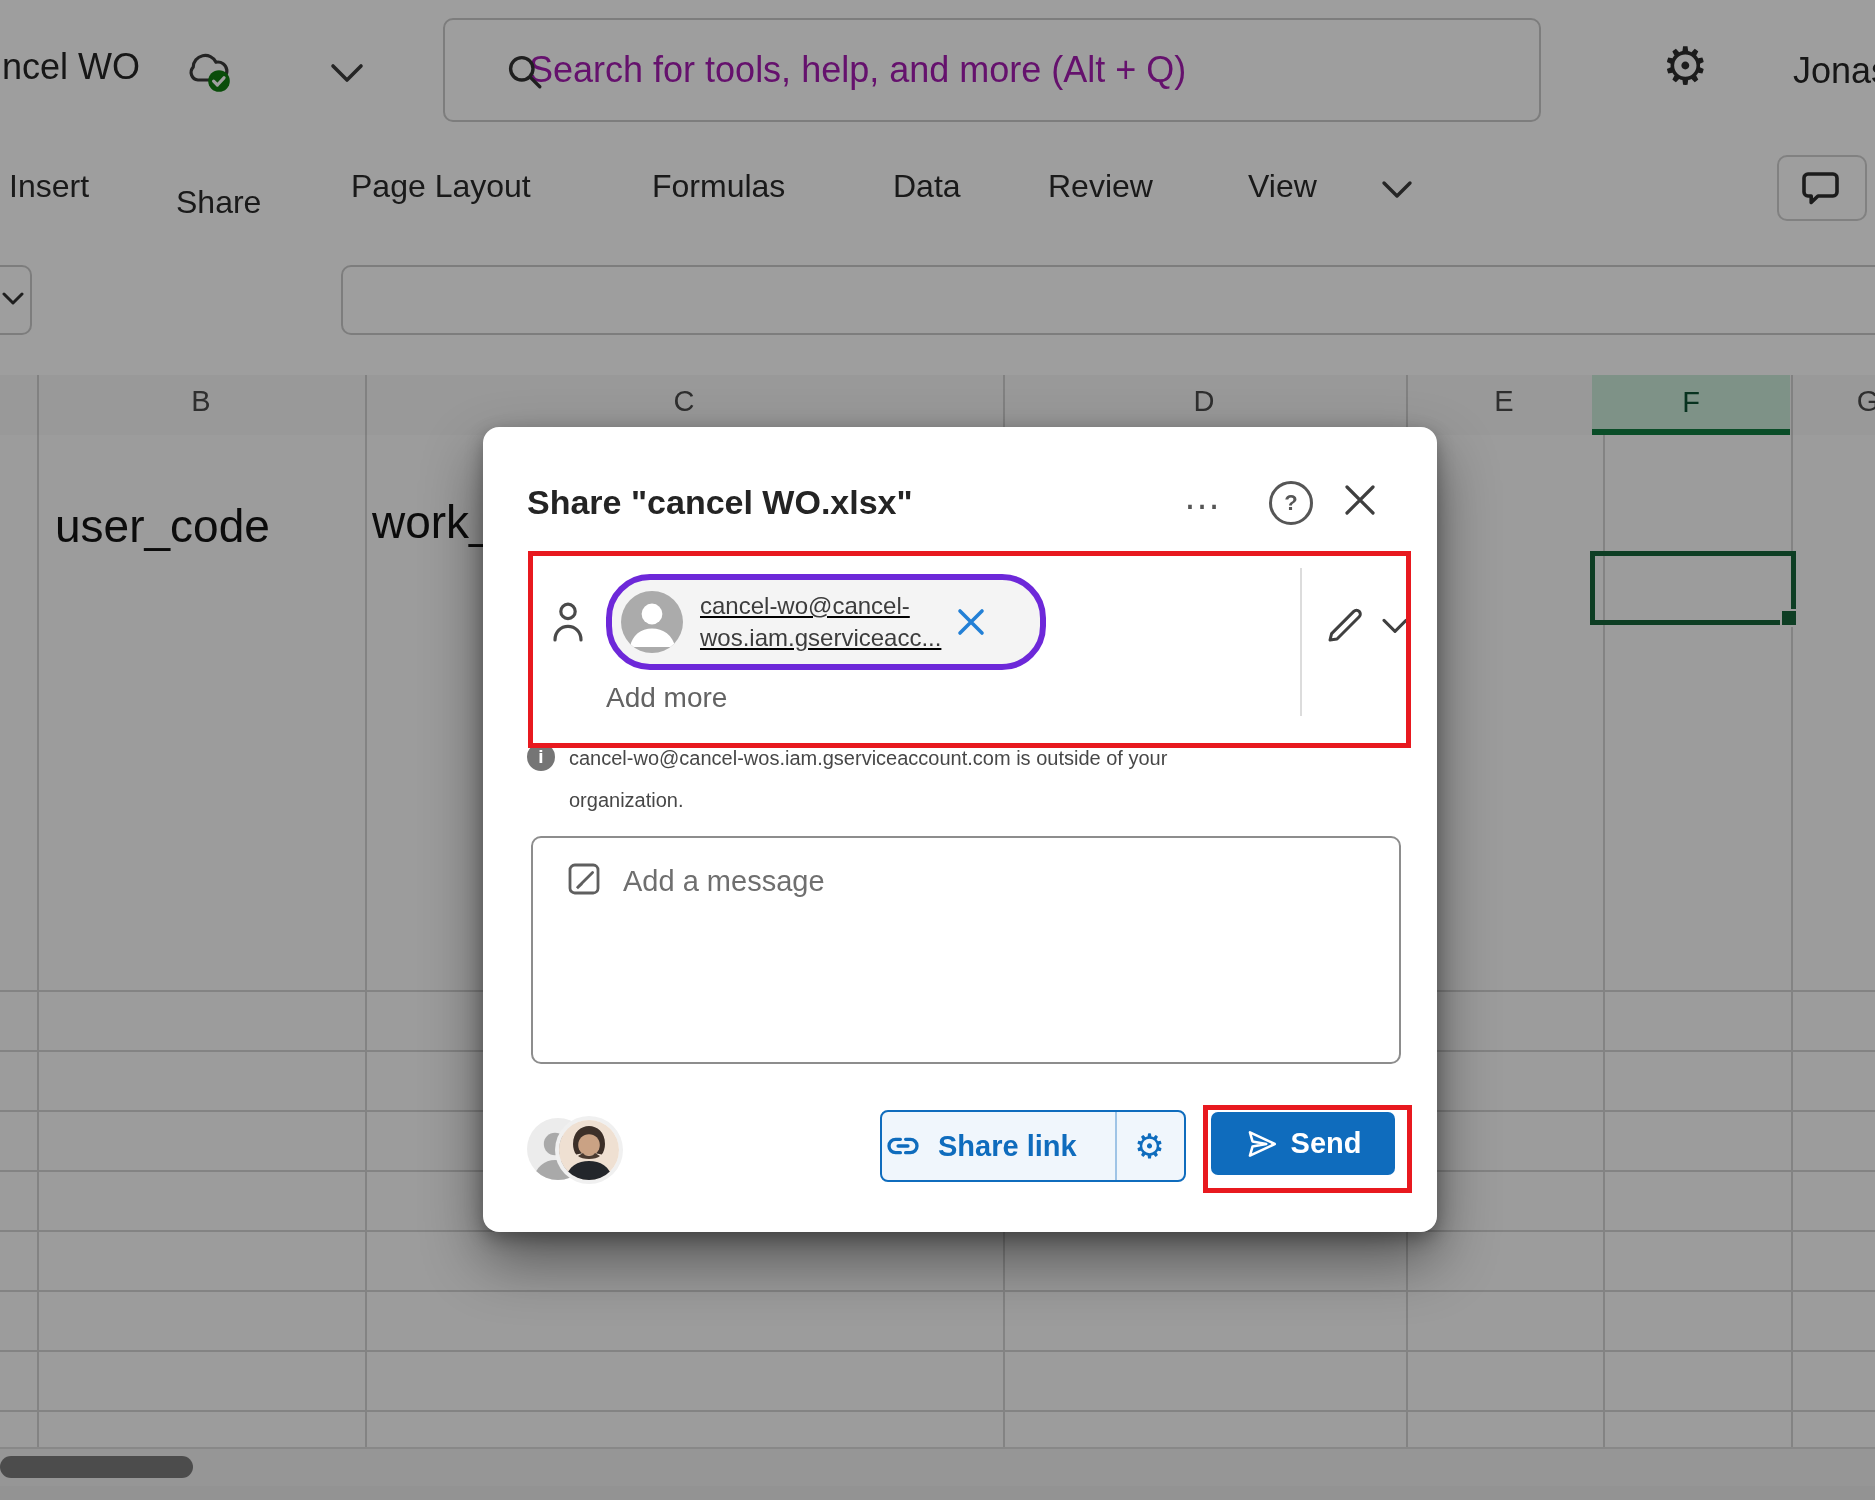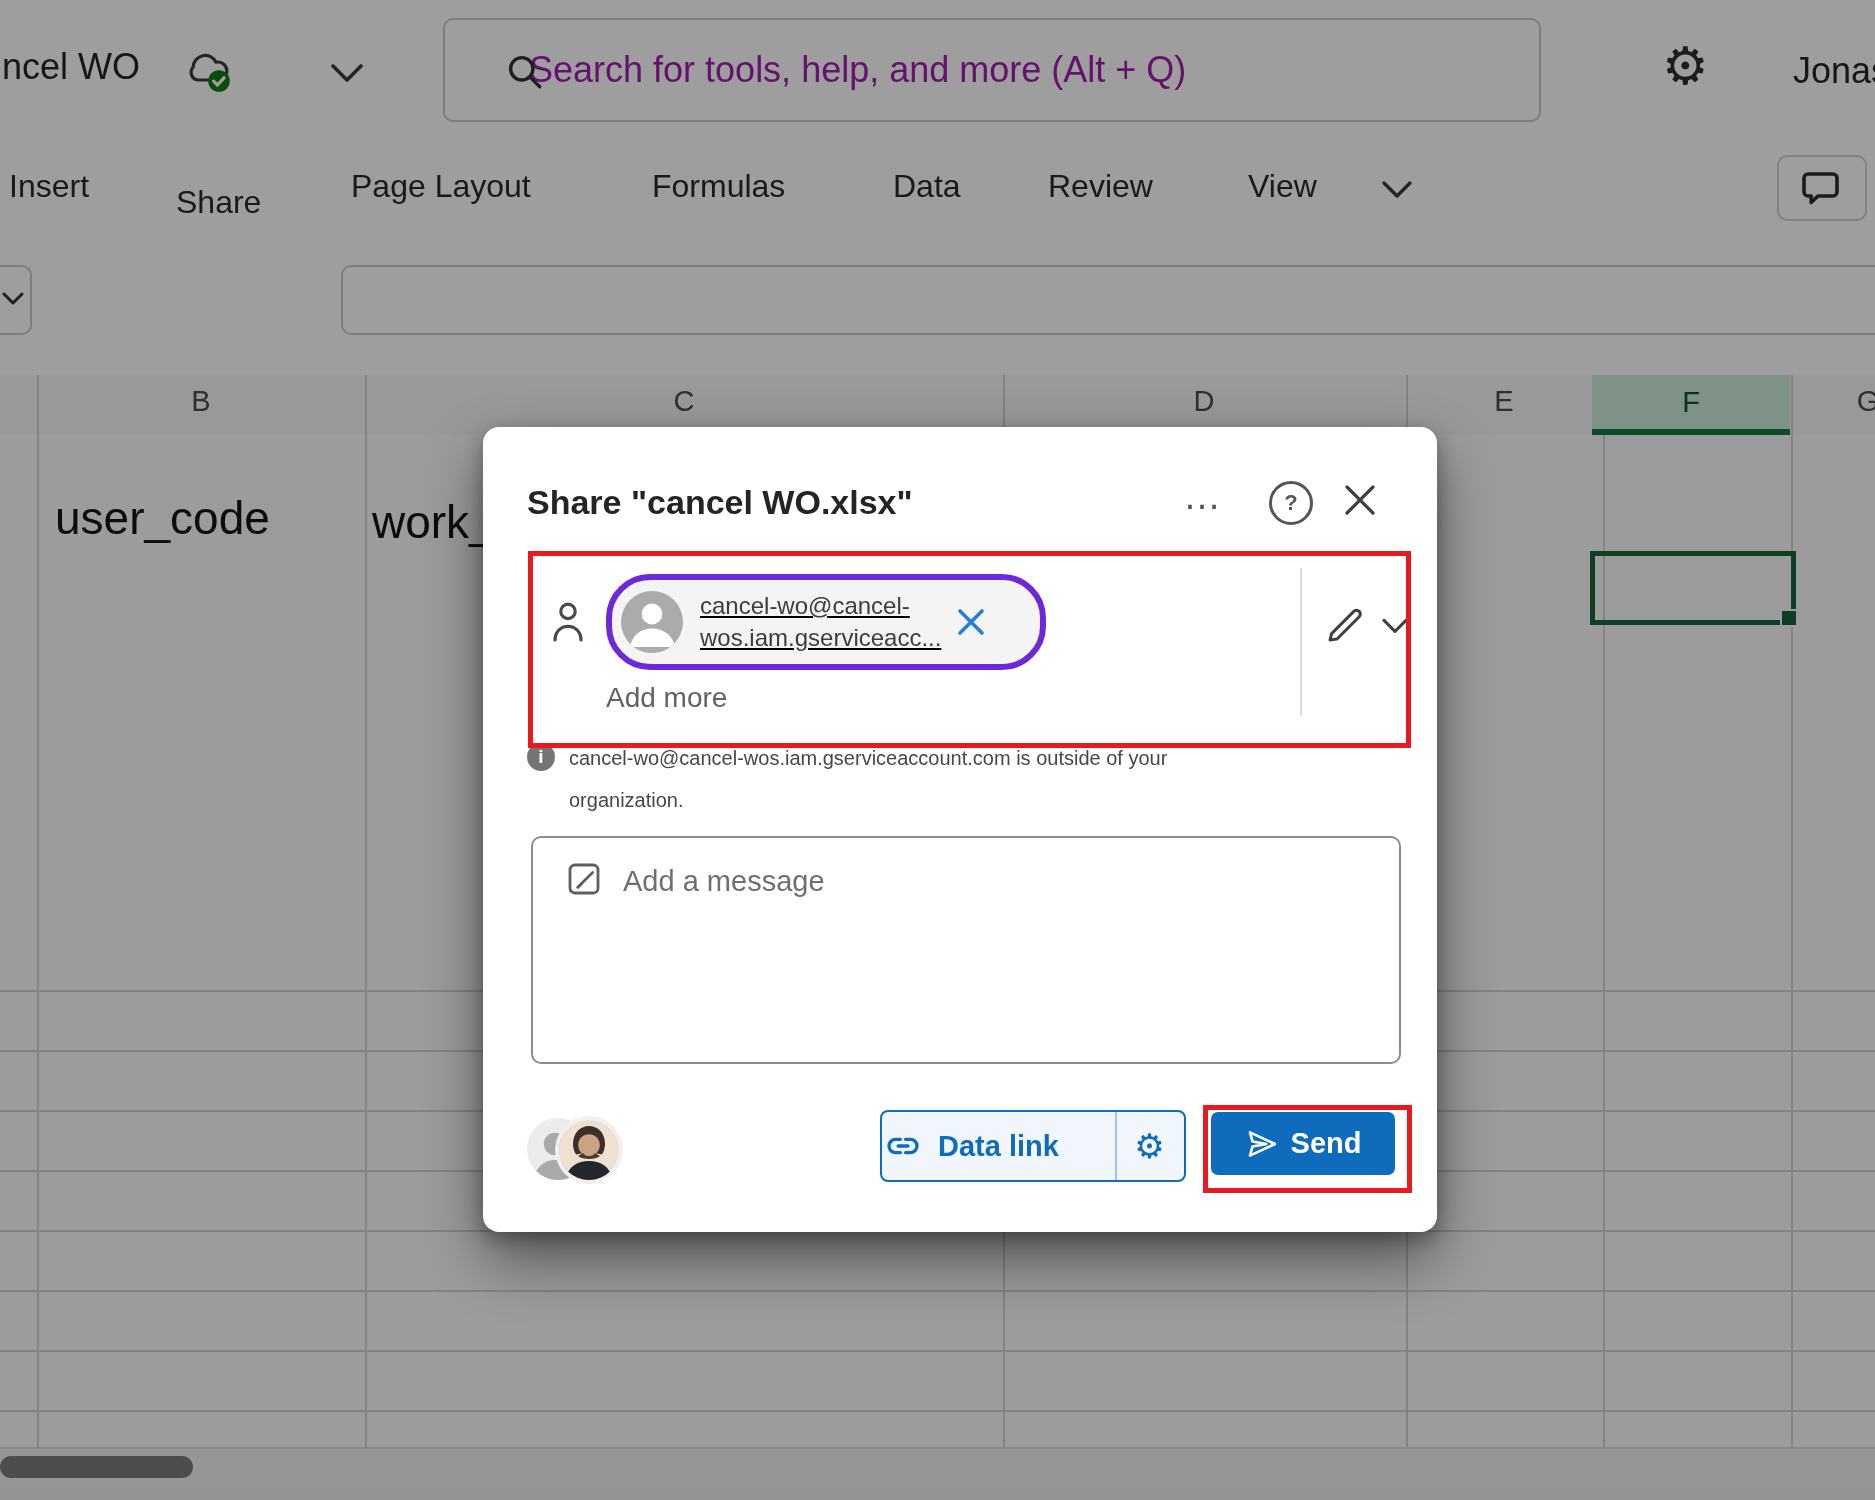--- a/index.html
+++ b/index.html
@@ -171,21 +171,21 @@
       <span class="abs col-letter" style="left:201px;">B</span>
       <span class="abs col-letter" style="left:684px;">C</span>
       <span class="abs col-letter" style="left:1204px;">D</span>
       <span class="abs col-letter" style="left:1504px;">E</span>
       <span class="abs col-letter" style="left:1868px;">G</span>
     </div>
     <div class="abs" id="col-header-f">F</div>
 
     <div class="abs" id="grid">
       <div class="abs" id="grid-rows"></div>
-      <div class="abs cell-text" style="left:55px;top:56px;">user_code</div>
+      <div class="abs cell-text" style="left:55px;top:64px;">user_code</div>
       <div class="abs cell-text" style="left:372px;top:60px;">work_</div>
     </div>
     <div class="abs" id="sel-cell">
       <div id="sel-handle"></div>
     </div>
 
     <div class="abs" id="hscroll-track"></div>
     <div class="abs" id="hscroll-thumb"></div>
     <div class="abs" id="bottom-strip"></div>
   </div>
@@ -276,21 +276,21 @@
         </svg>
       </div>
     </div>
 
     <div class="dlg" id="copylink-btn">
       <svg width="42" height="42" viewBox="0 0 24 24">
         <path d="M9.2 12h5.6" fill="none" stroke="#0f6cbd" stroke-width="1.9" stroke-linecap="round"></path>
         <path d="M10.5 8.2H7.8a3.8 3.8 0 0 0 0 7.6h2.7" fill="none" stroke="#0f6cbd" stroke-width="1.9" stroke-linecap="round"></path>
         <path d="M13.5 8.2h2.7a3.8 3.8 0 0 1 0 7.6h-2.7" fill="none" stroke="#0f6cbd" stroke-width="1.9" stroke-linecap="round"></path>
       </svg>
-      <span id="copylink-label">Data link</span>
+      <span id="copylink-label">Share link</span>
       <div id="copylink-divider"></div>
       <div id="gear-seg">⚙</div>
     </div>
 
     <div class="dlg" id="send-btn">
       <svg width="34" height="34" viewBox="0 0 24 24">
         <path d="M3.5 20.2L21 12 3.5 3.8l1.8 6.4L15 12l-9.7 1.8z" fill="none" stroke="#ffffff" stroke-width="1.8" stroke-linejoin="round"></path>
       </svg>
       <span id="send-label">Send</span>
     </div>

